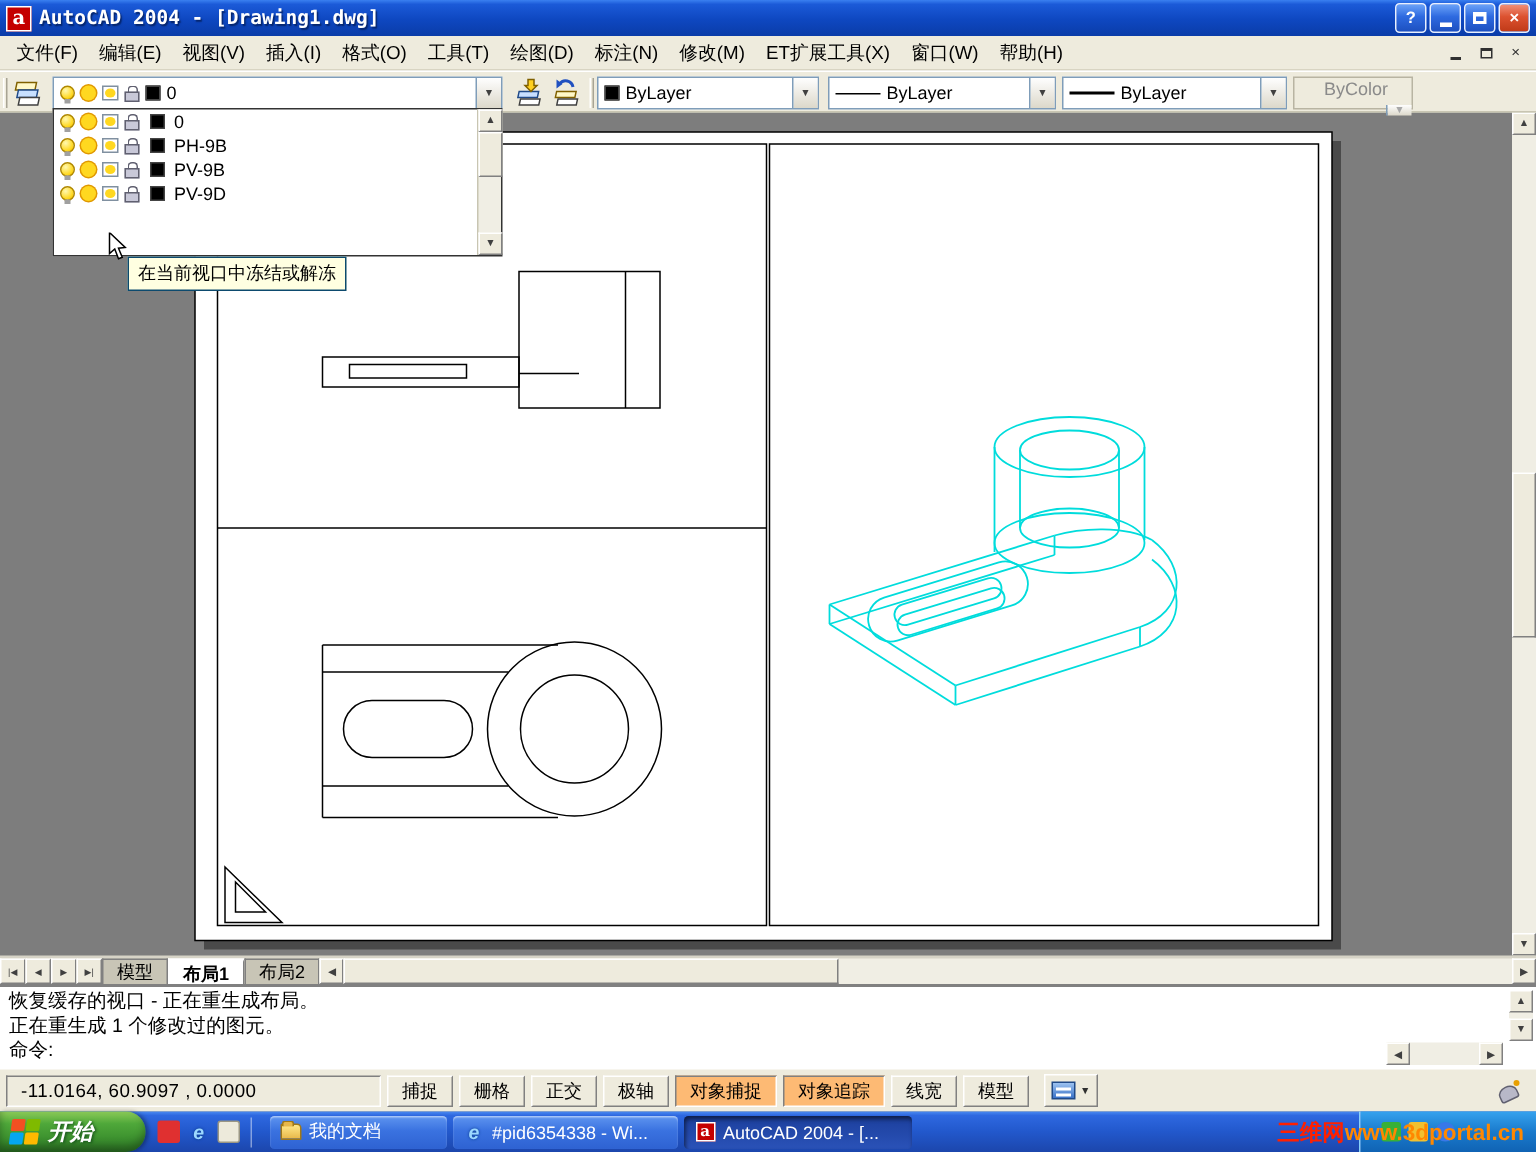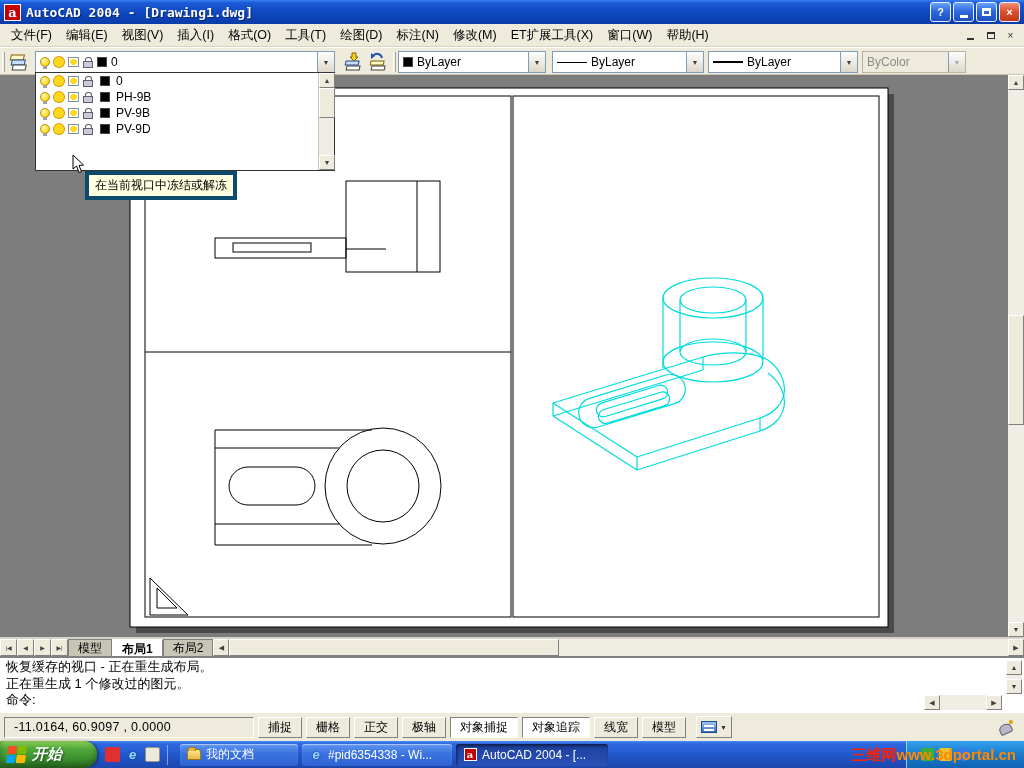--- a/index.html
+++ b/index.html
@@ -66,21 +66,21 @@
     border:1px solid #333;z-index:50;}
   .llrow{height:16px;display:flex;align-items:center;gap:4px;padding-left:4px;padding-right:18px;}
   .row-main{display:flex;align-items:center;gap:6px;flex:1;height:100%;padding-left:3px;}
   .llrow.sel .row-main{background:#2A5AC8;color:#fff;}
   .llsb{position:absolute;right:0;top:0;width:16px;height:97px;background:#F0EEE4;border-left:1px solid #C8C5B2;}
   .sbtn{width:16px;height:15px;background:#EEEBDD;border:1px solid;border-color:#fff #808080 #808080 #fff;
     display:flex;align-items:center;justify-content:center;font-size:7px;color:#404040;}
   .llsb .down{position:absolute;bottom:0;}
   .llsb .thumb{position:absolute;top:15px;left:0;width:16px;height:30px;background:#EEEBDD;
     border:1px solid;border-color:#fff #808080 #808080 #fff;}
-  .layer-tooltip{position:absolute;left:85px;top:171px;background:#FFFFE1;border:4px solid #0c4a6e;
+  .layer-tooltip{position:absolute;left:85px;top:171px;background:#FFFFE1;border:1px solid #0c4a6e;
     padding:2px 6px;font-size:12px;white-space:nowrap;z-index:60;}
 
   
   .drawing{position:absolute;top:75px;left:0;width:1008px;height:562px;background:#7D7D7D;z-index:1;}
   .vscroll{position:absolute;top:75px;right:0;width:16px;height:562px;background:#F0EEE4;z-index:2;}
   .vscroll .down{position:absolute;bottom:0;}
   .vscroll .thumb{position:absolute;top:240px;left:0;width:16px;height:110px;background:#EEEBDD;
     border:1px solid;border-color:#fff #808080 #808080 #fff;}
 
   
@@ -107,21 +107,21 @@
   .cmd-hscroll .sbtn{height:15px;}
   .cmd-hscroll .htrack{flex:1;}
 
   
   .statusbar{position:absolute;top:712px;left:0;width:1024px;height:29px;background:#EEEBDD;
     border-top:1px solid #fff;display:flex;align-items:center;padding:0 4px;gap:4px;z-index:10;}
   .coords{width:250px;height:21px;border:1px solid;border-color:#808080 #fff #fff #808080;
     display:flex;align-items:center;padding-left:9px;font-size:12.5px;letter-spacing:0.3px;}
   .toggle{height:21px;padding:0 9px;border:1px solid;border-color:#fff #808080 #808080 #fff;
     background:#EEEBDD;display:flex;align-items:center;font-size:12px;white-space:nowrap;}
-  .toggle.pressed{border-color:#808080 #fff #fff #808080;background:#ffffff;}
+  .toggle.pressed{border-color:#808080 #fff #fff #808080;background:#fdba74;}
   .mini-tb{height:22px;margin-left:6px;border:1px solid;border-color:#fff #808080 #808080 #fff;
     background:#EEEBDD;display:flex;align-items:center;gap:3px;padding:0 4px;}
   .mini-tb .kbicon{width:16px;height:12px;background:linear-gradient(180deg,#9CC2F0,#3A72C8);
     border:1px solid #204A88;position:relative;}
   .mini-tb .kbicon::after{content:"";position:absolute;left:2px;top:3px;width:10px;height:2px;background:#fff;box-shadow:0 4px 0 #fff;}
   .mini-tb .mtarrow{font-size:7px;color:#303030;}
   .sb-spacer{flex:1;}
   .comm-icon{width:16px;height:16px;position:relative;margin-right:6px;}
   .comm-icon::before{content:"";position:absolute;left:1px;top:5px;width:11px;height:8px;background:#B8B8C8;
     border:1px solid #606070;border-radius:50% 50% 2px 2px;transform:rotate(-25deg);}
@@ -261,21 +261,21 @@
     <span class="combo" style="left:552px;width:152px;">
       <span class="line-sample"></span>
       <span>ByLayer</span>
       <span class="combo-arrow">▼</span>
     </span>
     <span class="combo" style="left:708px;width:150px;">
       <span class="line-sample thick"></span>
       <span>ByLayer</span>
       <span class="combo-arrow">▼</span>
     </span>
-    <span class="combo disabled" style="left:862px;width:104px;">
+    <span class="combo disabled" style="left:862px;width:80px;flex-direction:column;">
       <span>ByColor</span>
       <span class="combo-arrow">▼</span>
     </span>
   </div>
 
   <div class="drawing">
     <svg width="1008" height="562" viewBox="0 0 1008 562">
       <g>
         <rect x="136" y="19" width="758" height="539" fill="#4A4A4A"></rect>
         <rect x="130" y="13" width="758" height="539" fill="#FFFFFF" stroke="#000"></rect>

